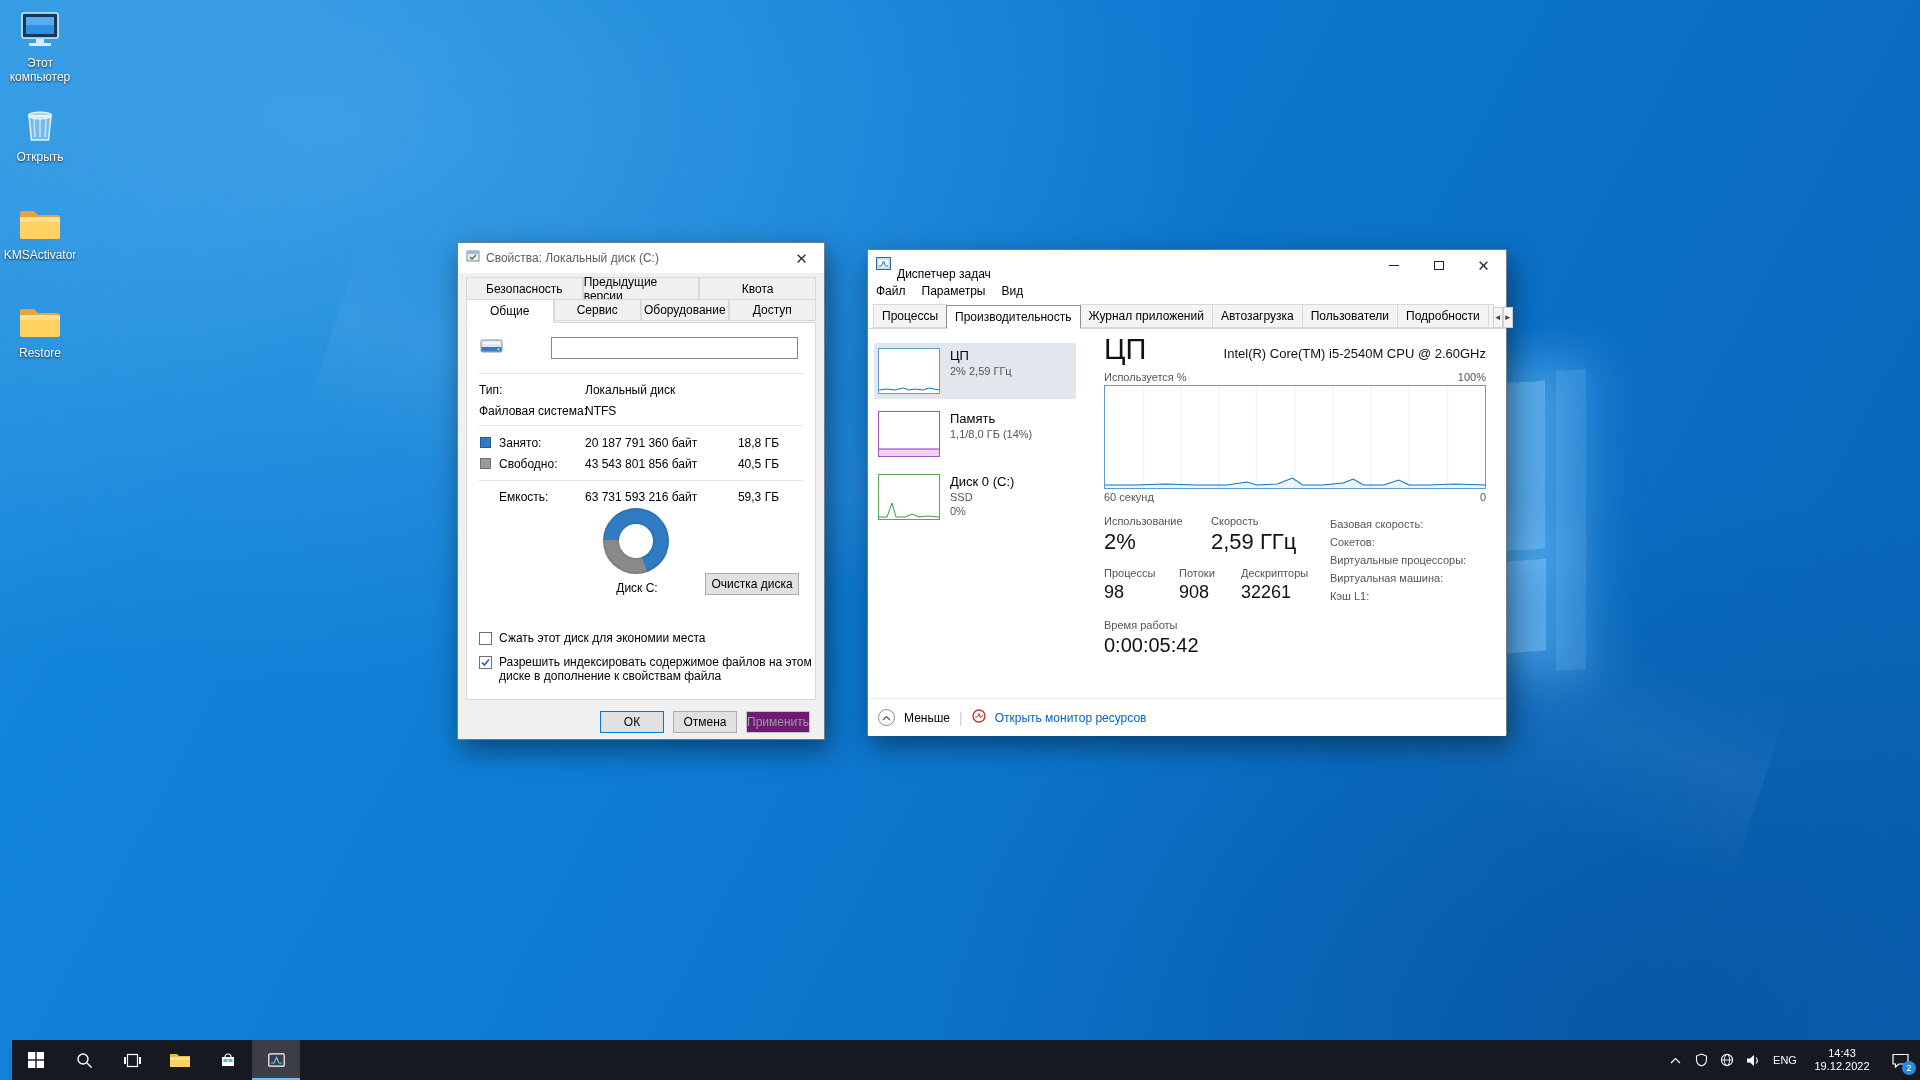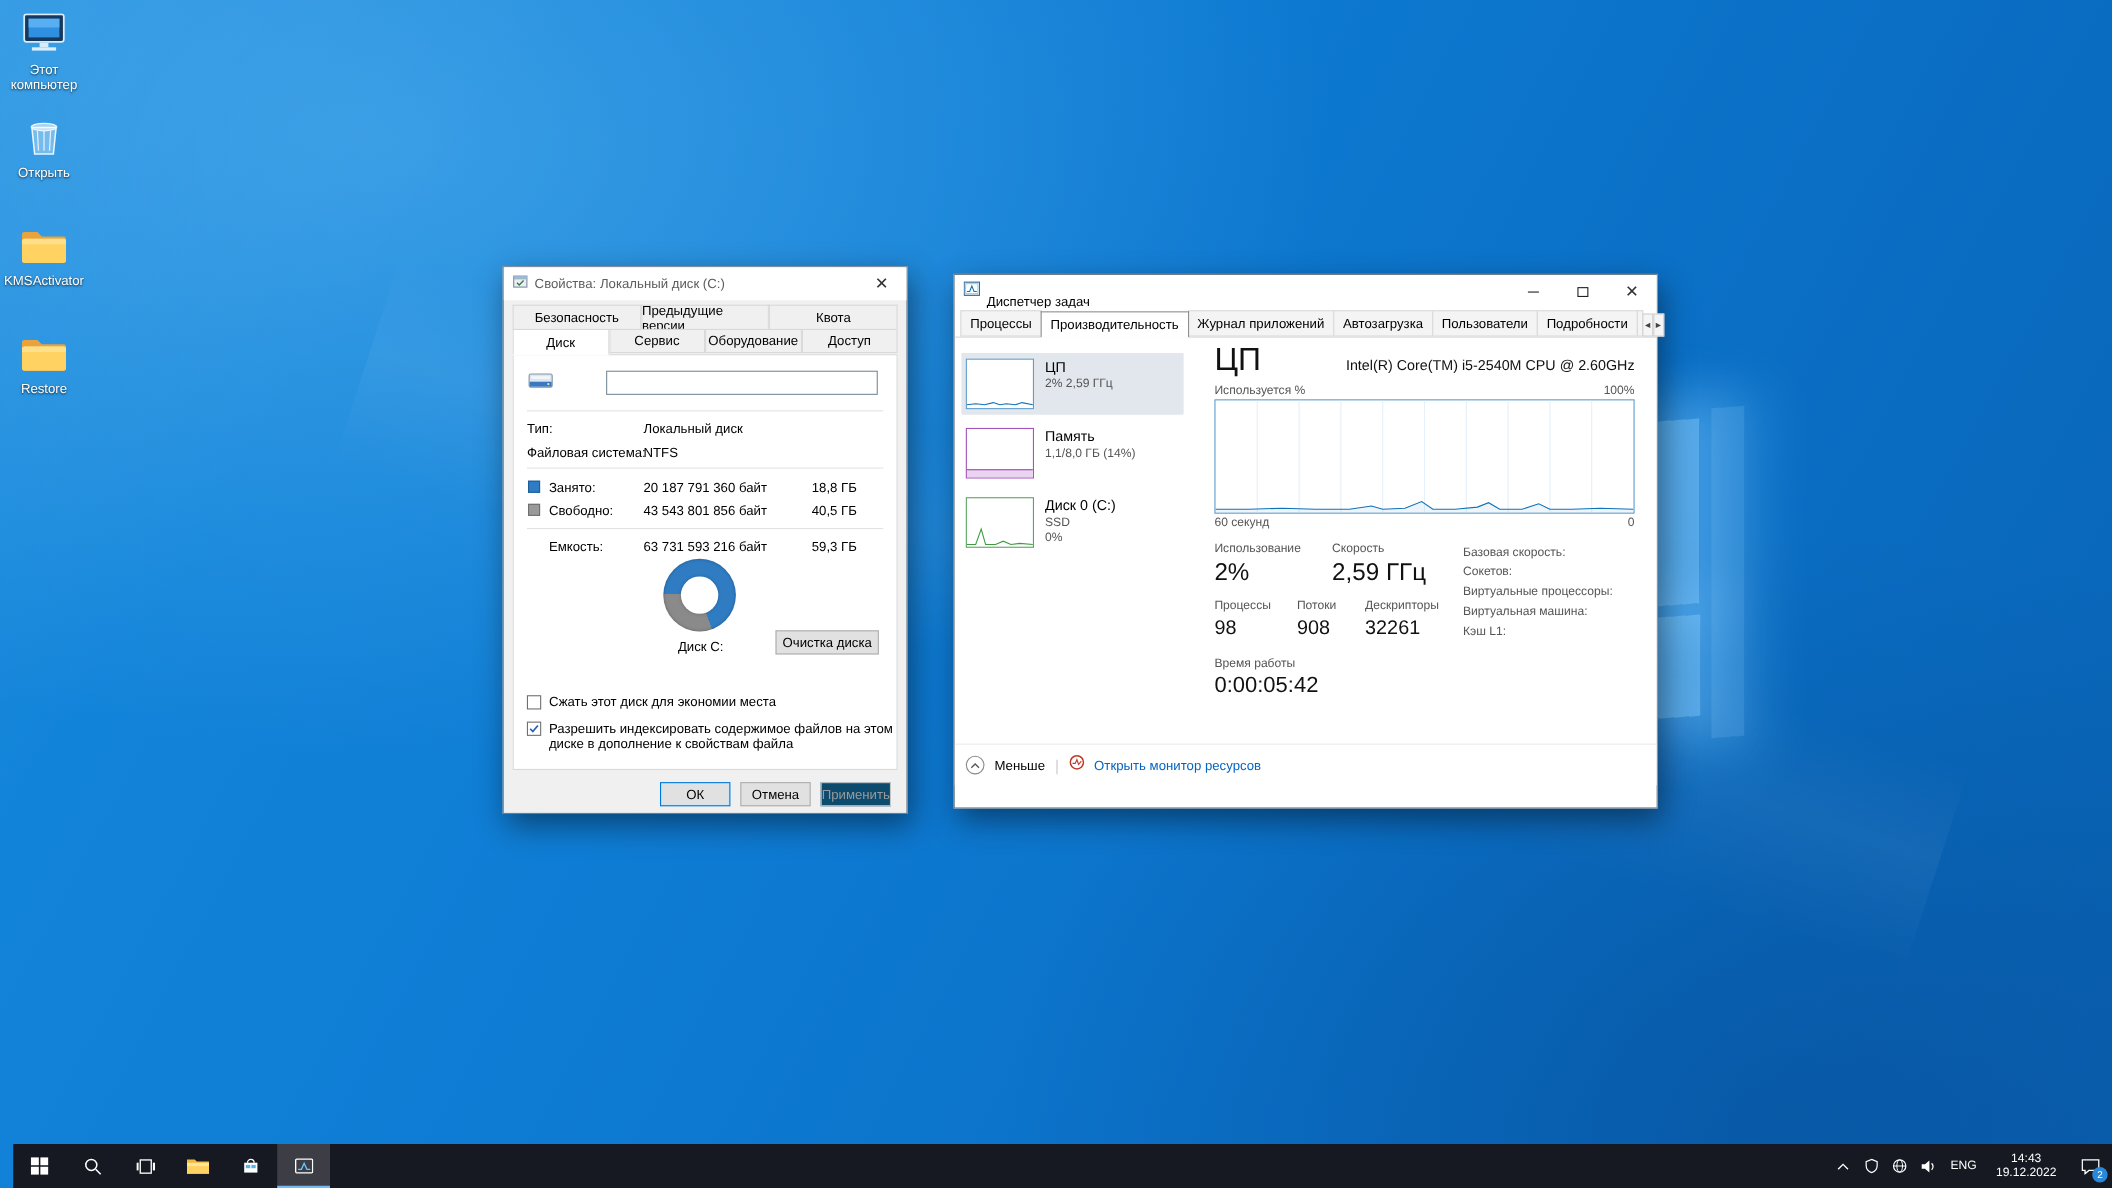--- a/index.html
+++ b/index.html
@@ -65,21 +65,21 @@
   .disk-c-lbl { position:absolute; left:120px; top:258px; width:100px; text-align:center; }
   .btn { background:#e1e1e1; border:1px solid #adadad; font-size:12px; font-family:inherit;
     display:flex; align-items:center; justify-content:center; }
   .cleanup-btn { position:absolute; left:238px; top:250px; width:94px; height:22px; }
   .cb-row { position:absolute; left:12px; display:flex; gap:7px; align-items:flex-start; }
   .cbox { width:13px; height:13px; background:#fff; border:1px solid #707070; flex:0 0 13px; position:relative; margin-top:1px; }
   .cb-text { line-height:14px; }
   .dlg-buttons { display:flex; justify-content:flex-end; gap:9px; padding:11px 14px 0 0; }
   .dlg-buttons .btn { width:64px; height:22px; }
   .btn-default { border:1px solid #0078d7; box-shadow:inset 0 0 0 1px #cde6f7; }
-  .btn-disabled { background:#0c4a6e; border-color:#c5c5c5; color:#9a9a9a; }
+  .btn-disabled { background:#701a75; border-color:#c5c5c5; color:#9a9a9a; }
 
   
   .tm { left:867px; top:249px; width:640px; height:486px; background:#fff; }
   .tm .titlebar { padding-left:8px; }
   .tm .t-text { color:#000;margin-top:17px; }
   .tm .caps { margin-left:auto; display:flex; }
   .min-glyph { width:10px; height:1px; background:#222; }
   .max-glyph { width:10px; height:9px; border:1px solid #222; }
   .menubar { height:22px; display:flex; align-items:center; background:#fff; font-size:12px; }
   .menu-item { padding:0 8px; height:22px; line-height:22px; color:#000; }
@@ -204,21 +204,21 @@
         <span class="close-x">✕</span>
       </span>
   </div>
   <div class="tabrows">
     <div class="trow trow1">
       <span class="ptab">Безопасность</span>
       <span class="ptab">Предыдущие версии</span>
       <span class="ptab">Квота</span>
     </div>
     <div class="trow trow2">
-      <span class="ptab active">Диск</span>
+      <span class="ptab active">Общие</span>
       <span class="ptab">Сервис</span>
       <span class="ptab">Оборудование</span>
       <span class="ptab">Доступ</span>
     </div>
   </div>
   <div class="page">
     <span style="position:absolute;left:13px;top:13px;">
       <svg width="24" height="22" viewBox="0 0 24 22">
         <rect x="1" y="4" width="21" height="12" rx="1.5" fill="#dde6ee" stroke="#8395a7"></rect>
         <rect x="1.5" y="11" width="20" height="4.5" fill="#3a78c2"></rect>
@@ -291,20 +291,25 @@
       <span class="cap-btn">
           <span class="min-glyph"></span>
         </span>
       <span class="cap-btn">
           <span class="max-glyph"></span>
         </span>
       <span class="cap-btn">
           <span class="close-x">✕</span>
         </span>
     </span>
+  </div>
+  <div class="menubar">
+    <span class="menu-item">Файл</span>
+    <span class="menu-item">Параметры</span>
+    <span class="menu-item">Вид</span>
   </div>
   <div class="tm-tabs">
     <span class="tm-tab">Процессы</span>
     <span class="tm-tab active">Производительность</span>
     <span class="tm-tab">Журнал приложений</span>
     <span class="tm-tab">Автозагрузка</span>
     <span class="tm-tab">Пользователи</span>
     <span class="tm-tab">Подробности</span>
     <span class="tm-tab trunc">С</span>
     <span class="tab-arrow">◄</span>

